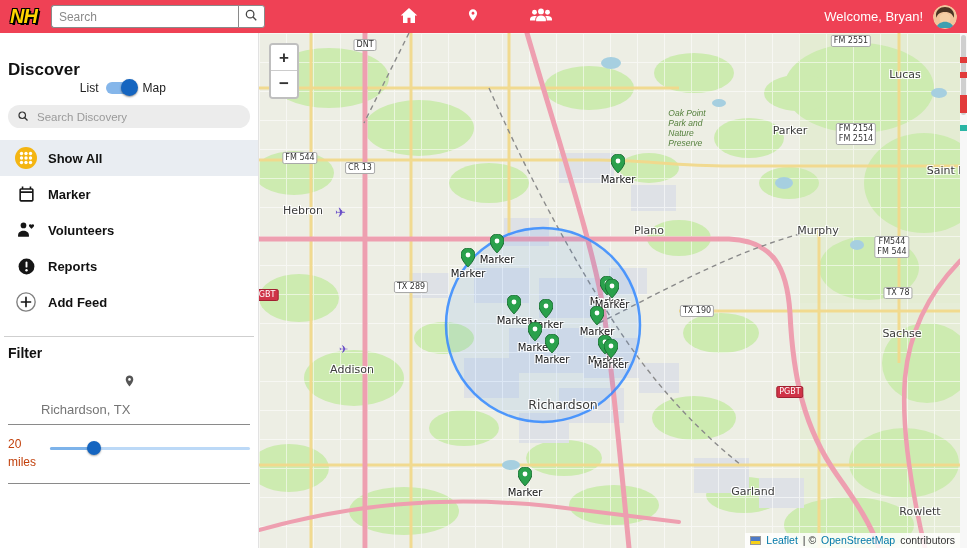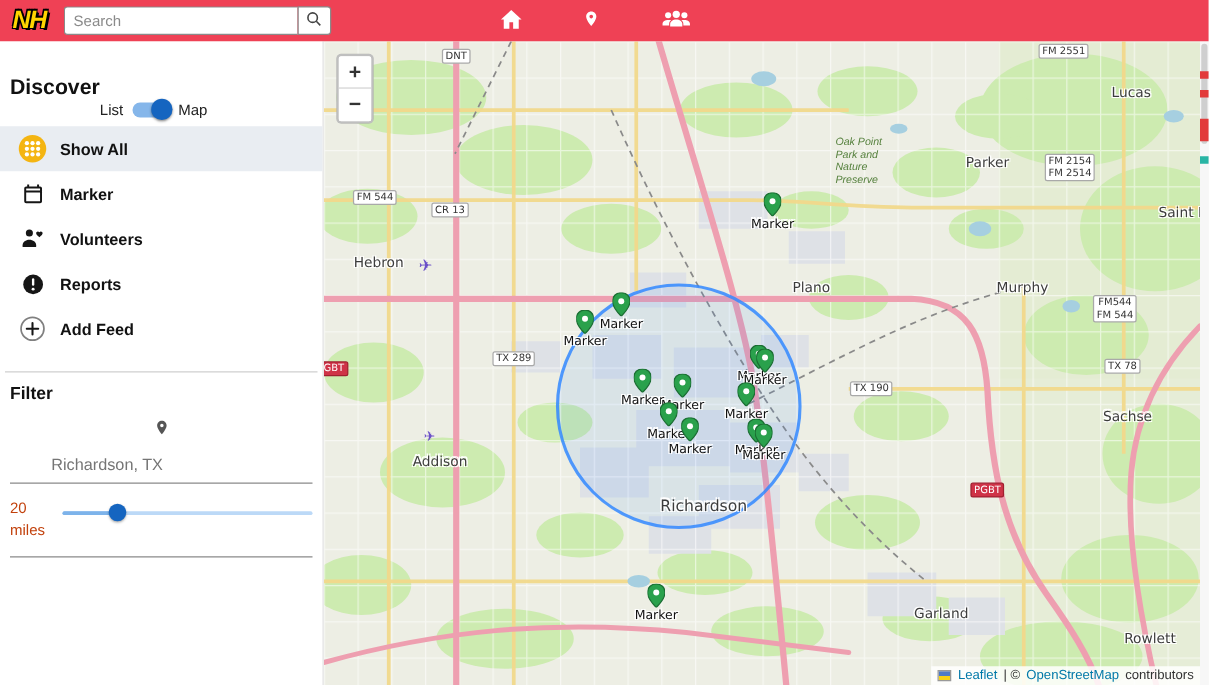--- a/index.html
+++ b/index.html
@@ -129,32 +129,52 @@
           <circle cx="8" cy="6" r="3"></circle>
             <circle cx="24" cy="6" r="3"></circle>
             <circle cx="16" cy="5" r="3.6"></circle>
           <path d="M16 10c-3.2 0-6 1.8-6 4.5V17h12v-2.5c0-2.7-2.8-4.5-6-4.5z"></path>
           <path d="M8 10.5c-2.8 0-5.5 1.5-5.5 3.8V16H9v-1.5c0-1.5.8-2.8 2-3.6-.9-.25-1.9-.4-3-.4z"></path>
           <path d="M24 10.5c2.8 0 5.5 1.5 5.5 3.8V16H23v-1.5c0-1.5-.8-2.8-2-3.6.9-.25 1.9-.4 3-.4z"></path>
           </svg>
       </span>
     </button>
   </nav>
+  <div class="nav-right">
+    <span class="welcome">Welcome, Bryan!</span>
+    <div class="avatar">
+      <svg width="24" height="24" viewBox="0 0 24 24">
+        <circle cx="12" cy="12" r="12" fill="#f2c49b"></circle>
+        <path d="M12 2c-5 0-9 3.5-9 8 0 1 .2 2 .5 2.8C4.5 8.5 8 7 12 7s7.5 1.5 8.5 5.8c.3-.8.5-1.8.5-2.8 0-4.5-4-8-9-8z" fill="#4c3524"></path>
+        <circle cx="12" cy="13.5" r="5.5" fill="#f6cfa6"></circle>
+        <path d="M3 23c1.5-4.2 5-6.3 9-6.3s7.5 2.1 9 6.3z" fill="#3f9fb0"></path>
+      </svg>
+    </div>
+  </div>
 </header>
 
 <aside class="sidebar">
   <div class="sb-head">
     <h1 class="sb-title">Discover</h1>
     <div class="toggle-group">
       <span>List</span>
       <span class="switch">
         <span class="knob"></span>
       </span>
       <span>Map</span>
     </div>
+  </div>
+  <div class="sb-search">
+    <span>
+      <svg width="12" height="12" viewBox="0 0 24 24" fill="none" stroke="#333" stroke-width="2.4">
+        <circle cx="10.5" cy="10.5" r="6.5"></circle>
+          <path d="M15.5 15.5L21 21"></path>
+        </svg>
+    </span>
+    <input placeholder="Search Discovery" style="">
   </div>
 
   <div class="menu-item active">
     <span class="mi-icon">
       <svg width="24" height="24" viewBox="0 0 24 24">
           <circle cx="12" cy="12" r="11" fill="#f4b512"></circle>
         <g fill="#fff">
             <circle cx="7.5" cy="7.5" r="1.7"></circle>
             <circle cx="12" cy="7.5" r="1.7"></circle>
             <circle cx="16.5" cy="7.5" r="1.7"></circle>

